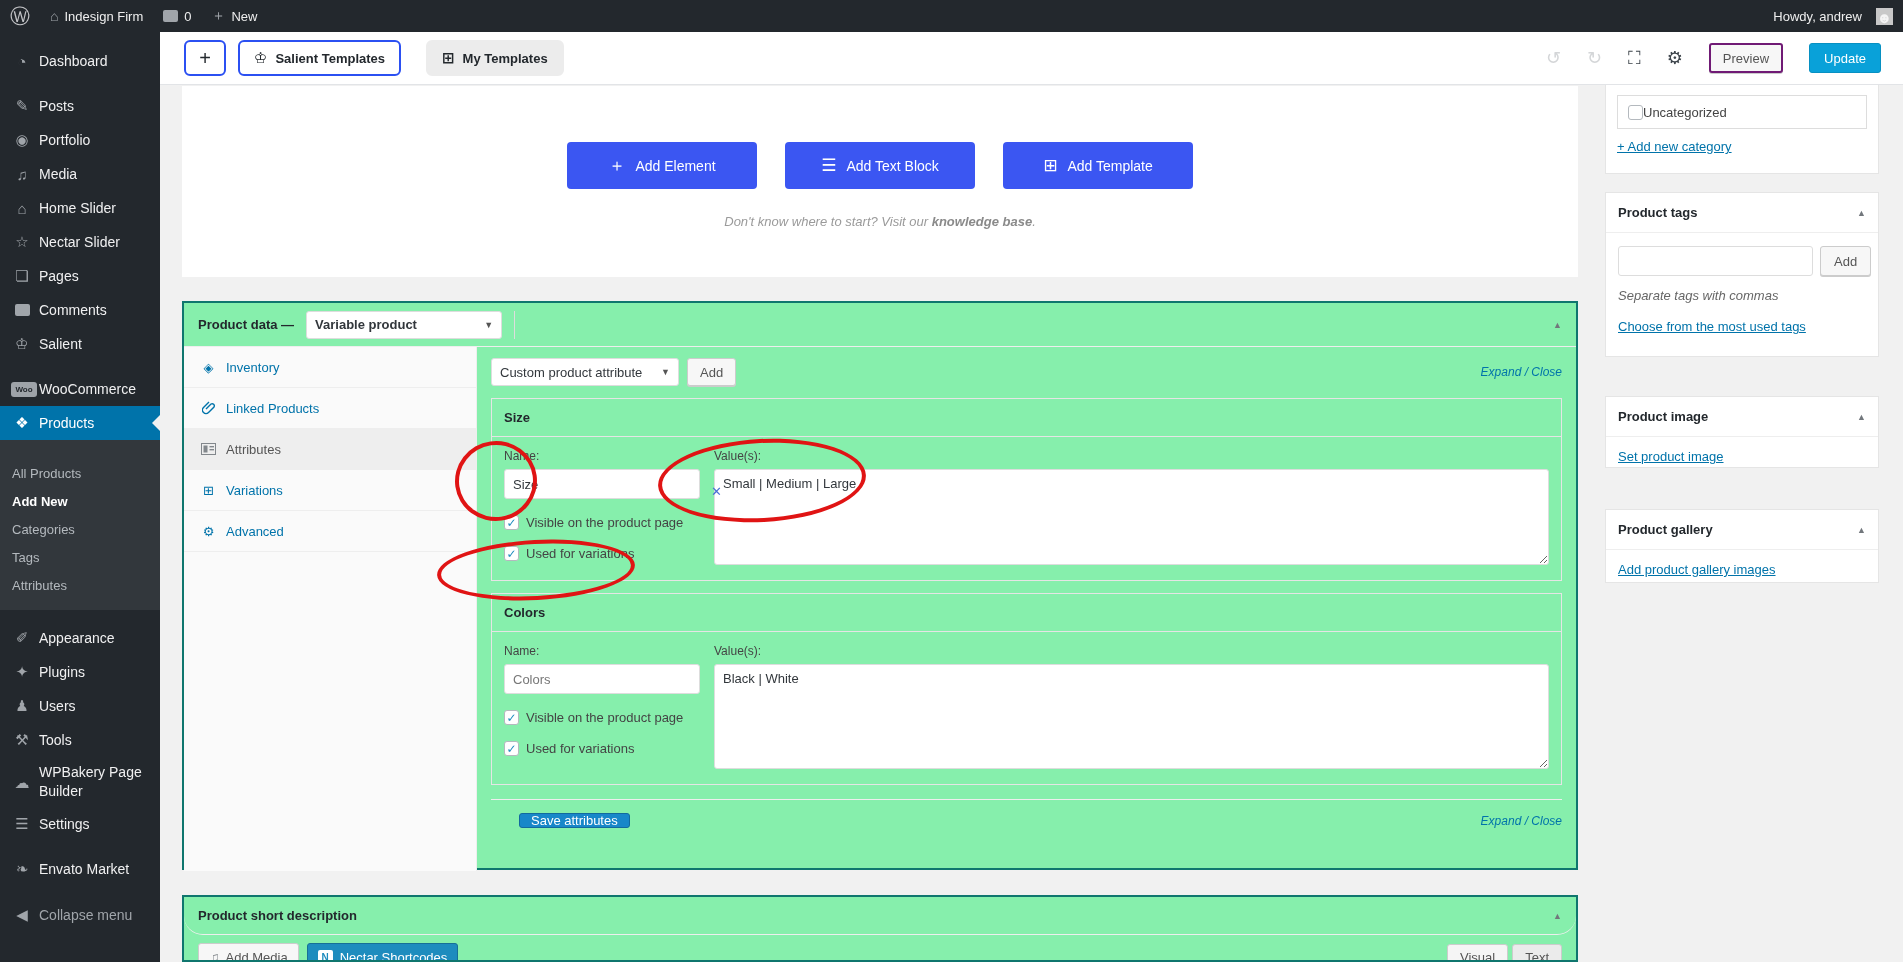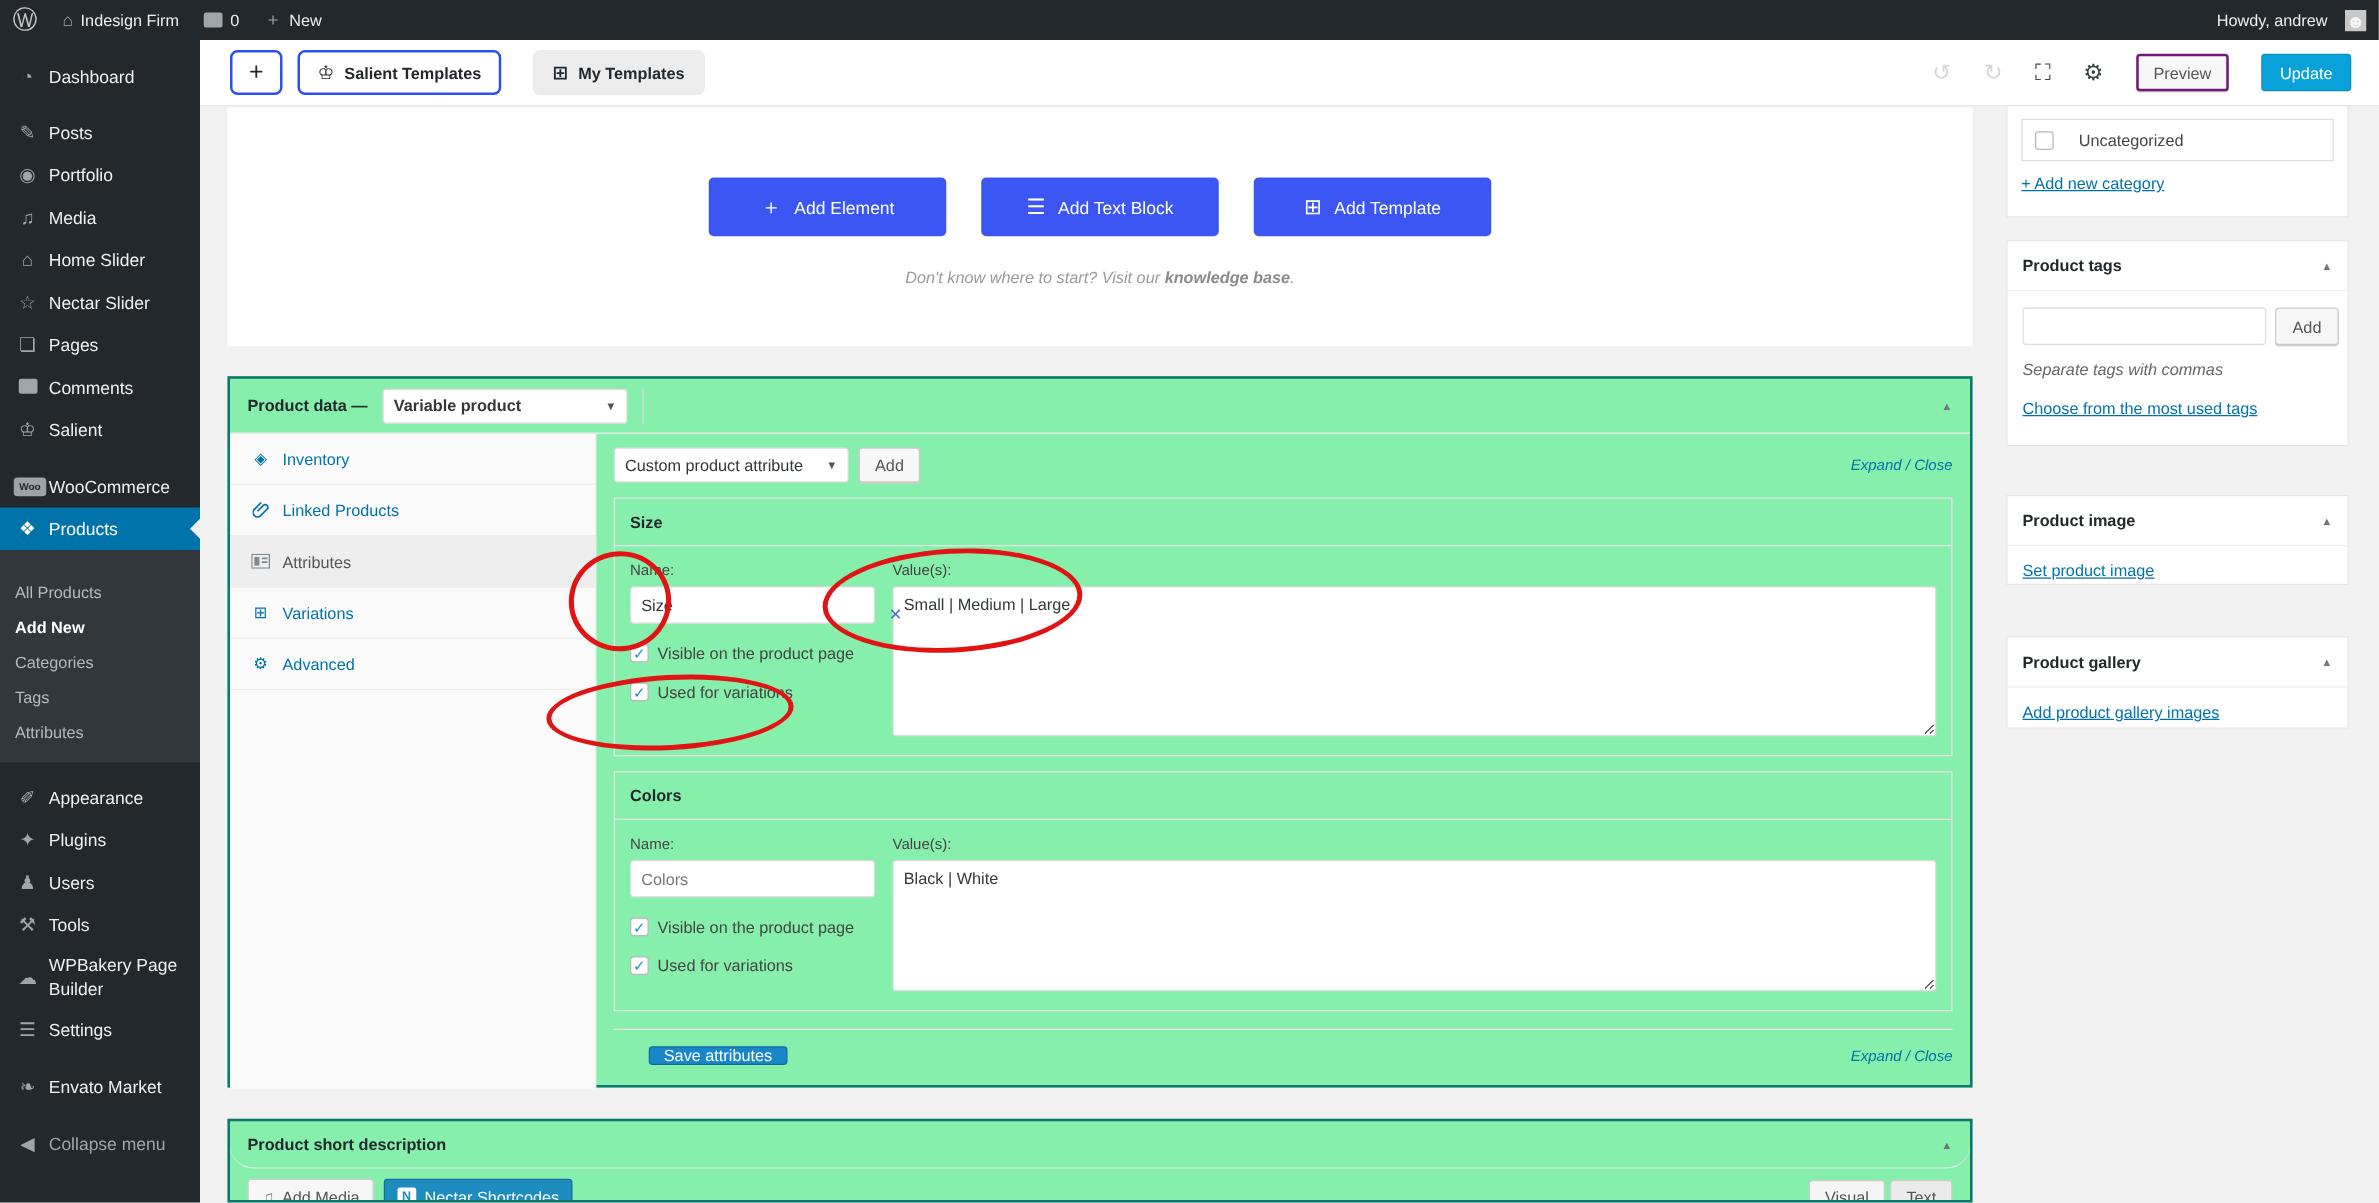--- a/index.html
+++ b/index.html
@@ -138,21 +138,21 @@
     display:inline-flex; align-items:center; justify-content:center; border-radius:2px; }
   .editor-tabs { margin-left:auto; display:flex; gap:4px; }
   .ed-tab { height:27px; padding:0 12px; display:inline-flex; align-items:center; font-size:13px;
     color:#555; border:1px solid #ccc; border-radius:3px 3px 0 0; background:#ebebeb; cursor:pointer; }
   .ed-tab.active { background:#f5f5f5; }
 
   
   .rpanel { position:absolute; left:1605px; width:274px; background:#fff; border:1px solid #e5e5e5; }
   #cat-panel { top:85px; height:89px; border-top:none; }
   .cat-box { margin:10px 11px 0; border:1px solid #ddd; height:34px; display:flex; align-items:center;
-    gap:20px; padding:0 10px; color:#444; }
+    gap:0; padding:0 10px; color:#444; }
   .rlink { color:#0073aa; text-decoration:underline; font-size:13px; cursor:pointer; }
   #add-cat { display:inline-block; margin:10px 11px; }
   .rp-head { height:40px; display:flex; align-items:center; padding:0 12px; font-weight:bold;
     color:#23282d; font-size:13px; border-bottom:1px solid #eee; }
   #tags-panel { top:192px; height:165px; }
   .tags-row { display:flex; align-items:center; gap:7px; padding:13px 12px 0; }
   .tags-input { flex:1; height:30px; border:1px solid #ddd; border-radius:3px; padding:0 8px; font-family:inherit; }
   .tags-add { height:30px; padding:0 13px; background:#f7f7f7; border:1px solid #ccc; border-radius:3px;
     color:#555; box-shadow:0 1px 0 #ccc; }
   .tags-hint { font-style:italic; color:#666; padding:12px 12px 0; font-size:13px; }
@@ -394,21 +394,21 @@
               <span class="cb checked"></span>
               <span>Visible on the product page</span>
             </div>
             <div class="cbrow">
               <span class="cb checked"></span>
               <span>Used for variations</span>
             </div>
           </div>
           <div class="attr-right">
             <label class="flabel">Value(s):</label>
-            <textarea class="tarea" style="height: 120px;">Small | Medium | Large</textarea>
+            <textarea class="tarea" style="height: 96px;">Small | Medium | Large</textarea>
           </div>
         </div>
       </div>
 
       <div class="attr-box">
         <div class="attr-hd">Colors</div>
         <div class="attr-bd">
           <div class="attr-left">
             <label class="flabel">Name:</label>
             <span class="name-wrap">

